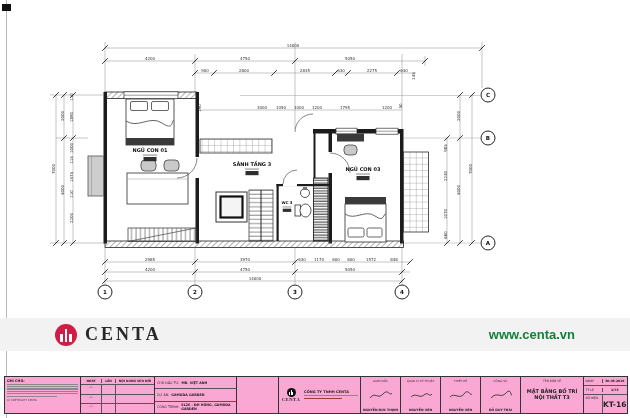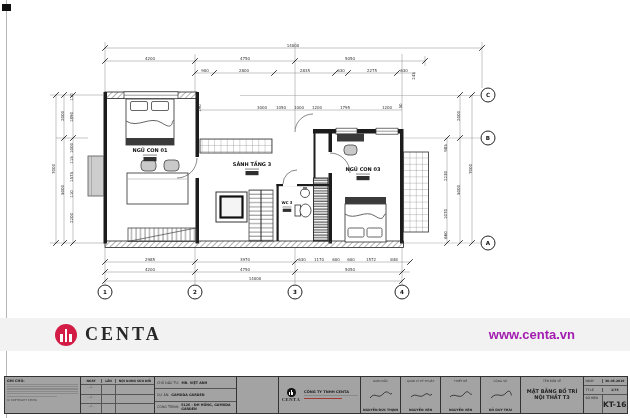--- a/index.html
+++ b/index.html
@@ -17,25 +17,25 @@
   .logo-strip{position:absolute;left:0;top:318px;width:630px;height:33px;background:#f2f2f2;
       display:flex;align-items:center;justify-content:space-between;padding:0 55px;box-sizing:border-box;}
   .brand{display:flex;align-items:center;gap:8px;}
   .brand-circle{width:22px;height:22px;border-radius:50%;background:#d31c45;position:relative;}
   .brand-circle i{position:absolute;bottom:4px;background:#fff;width:2.6px;}
   .brand-circle i:nth-child(1){left:5px;height:8px;}
   .brand-circle i:nth-child(2){left:9.6px;height:13px;}
   .brand-circle i:nth-child(3){left:14.2px;height:8px;}
   .brand-word{font-family:"Liberation Serif",serif;font-weight:700;font-size:18px;
       letter-spacing:3px;color:#282828;}
-  .site-url{font-family:"Liberation Sans",sans-serif;font-weight:700;font-size:13px;color:#a21caf;}
+  .site-url{font-family:"Liberation Sans",sans-serif;font-weight:700;font-size:13px;color:#15803d;}
 
   
   .tblock{position:absolute;left:4px;top:376px;width:622px;height:36px;border:1px solid #333;
-      display:flex;box-sizing:content-box;background:#a3a3a3;}
+      display:flex;box-sizing:content-box;background:#f9a8d4;}
   .cell{border-right:1px solid #333;box-sizing:border-box;overflow:hidden;position:relative;}
   .cell:last-child{border-right:none;}
   .notes{width:76px;padding:1.5px 2px;}
   .notes-title{font-size:3.4px;font-weight:700;}
   .bar{height:1.3px;background:#8a8a8a;margin:1.1px 0;}
   .bar.short{width:70%;}
   .copyright{font-size:2.8px;color:#444;margin-top:1px;}
   .revs{width:74px;display:flex;flex-direction:column;font-size:3px;}
   .rev-row{display:flex;border-bottom:1px solid #555;flex:1;}
   .rev-row.hdr{flex:0 0 7px;align-items:center;font-weight:700;}

